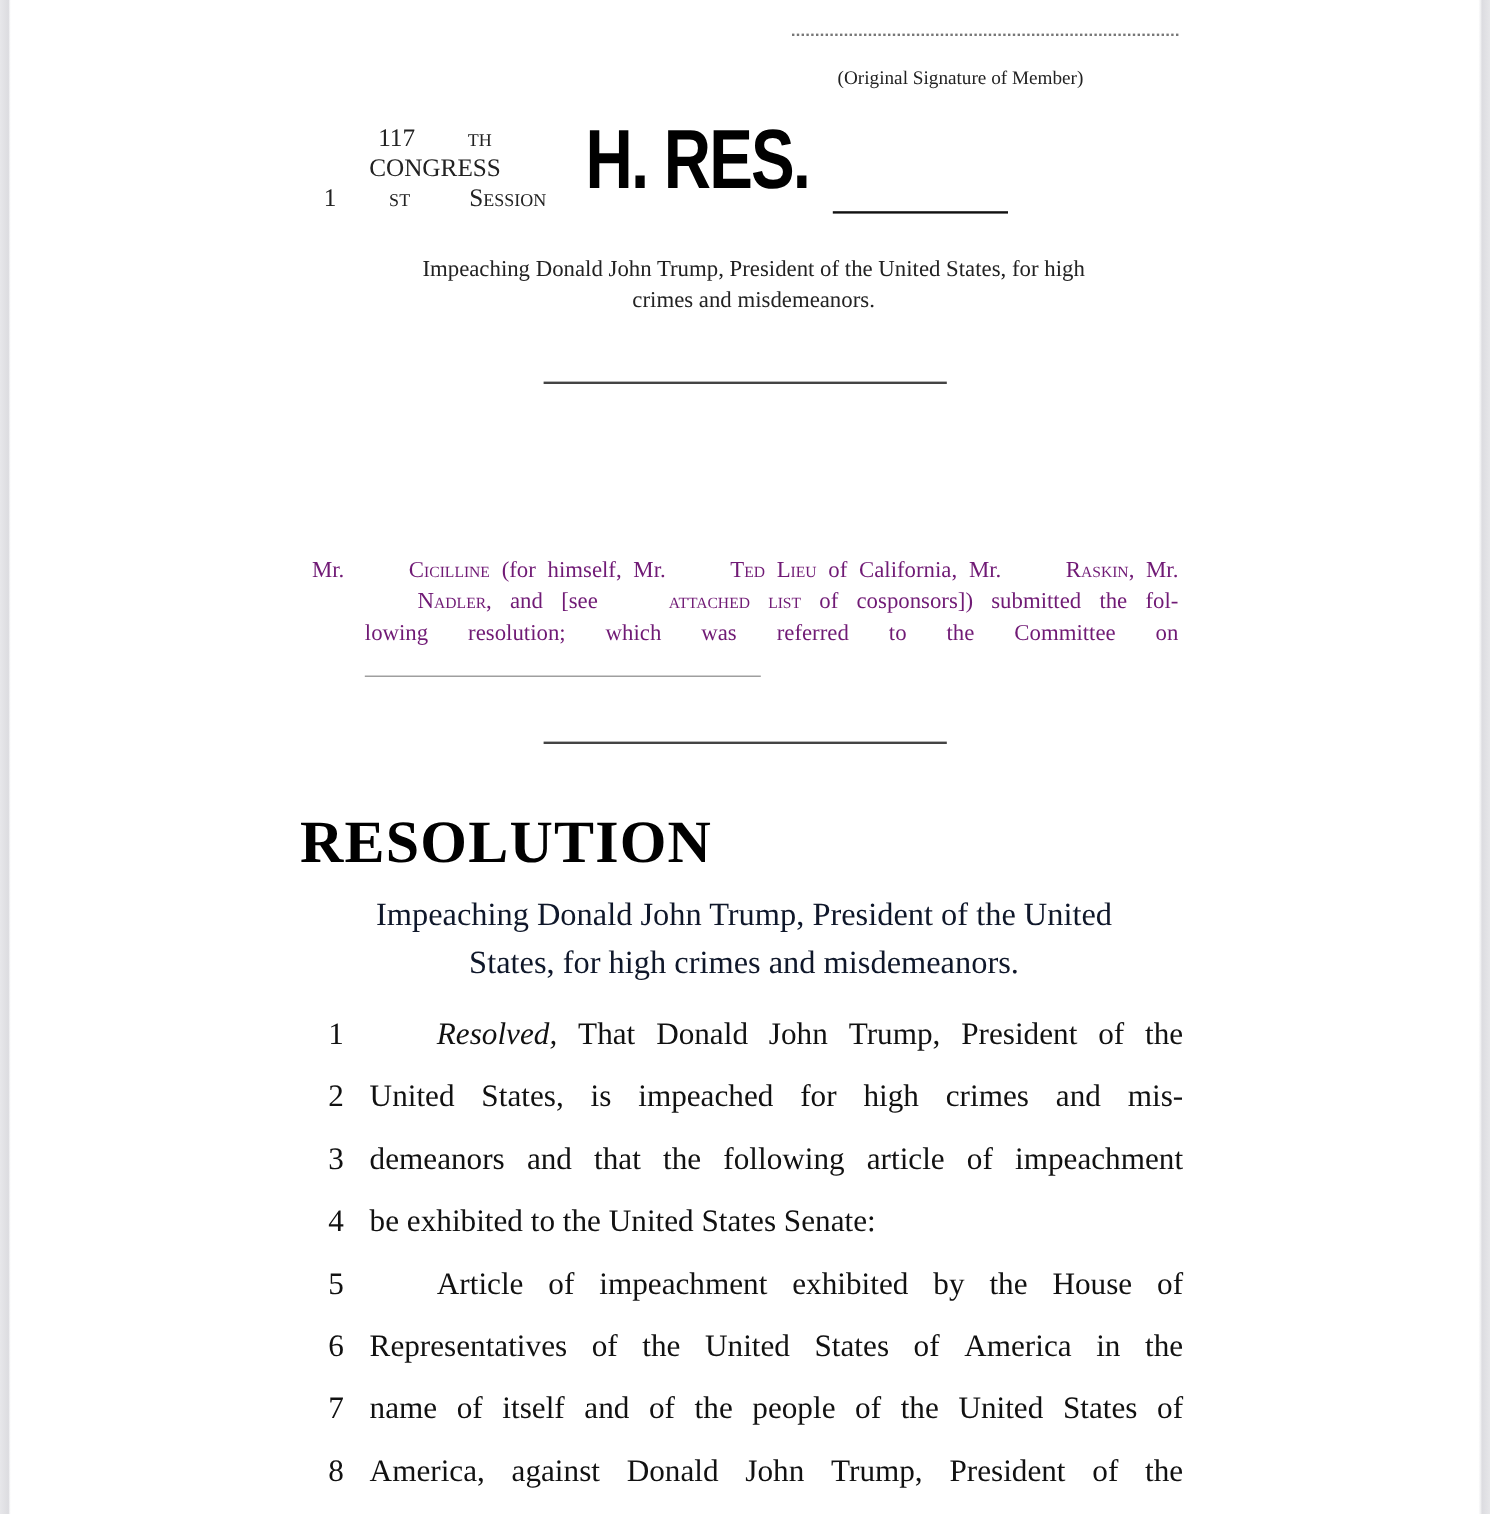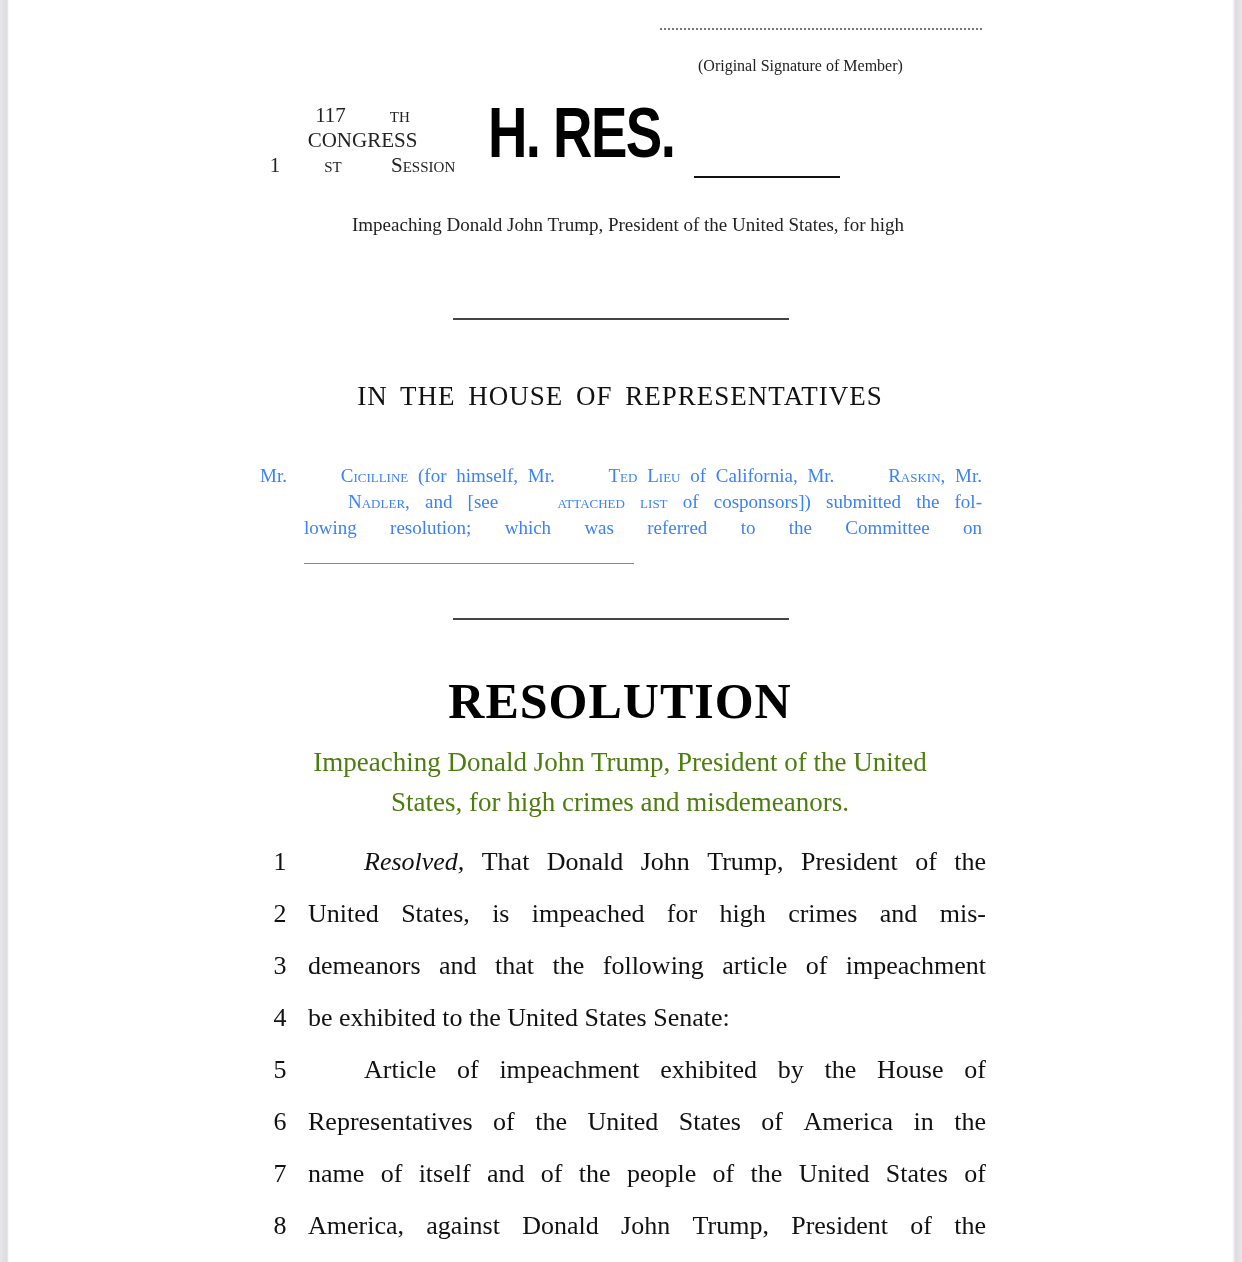--- a/index.html
+++ b/index.html
@@ -51,36 +51,36 @@
     .rule1 { top: 318px; }
     .rule2 { top: 618px; }
 
     .house {
       position: absolute; left: 240px; top: 381px; width: 740px; text-align: center;
       font-size: 27px; letter-spacing: 1px; word-spacing: 5px; color: #111;
     }
 
     .sponsor {
       position: absolute; left: 250px; top: 463px; width: 722px;
-      font-size: 19px; line-height: 26px; color: #3b82f6;
+      font-size: 19px; line-height: 26px; color: #701a75;
       text-align: justify; text-align-last: justify;
     }
     .sponsor .line { display: block; }
     .sponsor .indent { padding-left: 44px; }
     .committee-blank {
       position: absolute; left: 294px; top: 563px; width: 330px; border-top: 1px solid #888;
     }
 
     .res-heading {
-      position: absolute; left: 240px; top: 672px; width: 740px; text-align: center;
+      position: absolute; left: 240px; top: 672px; width: 740px; text-align: left;
       font-size: 50px; font-weight: bold; letter-spacing: 1px; color: #000;
     }
     .res-title {
       position: absolute; left: 240px; top: 742px; width: 740px; text-align: center;
-      font-size: 27px; line-height: 40px; color: #4d7c0f;
+      font-size: 27px; line-height: 40px; color: #0f172a;
     }
 
     .body-lines { position: absolute; left: 256px; top: 838px; width: 720px; }
     .body-line {
       position: relative; height: 52px; line-height: 48px; font-size: 26px; color: #111;
     }
     .line-no {
       position: absolute; left: 0; width: 28px; text-align: center; top: 0;
     }
     .line-text {
@@ -113,25 +113,25 @@
       <span>1</span><span class="sc">st</span>
       <span class="sc">Session</span>
     </div>
   </div>
 
   <div class="hres">H. RES.</div>
   <div class="hres-blank"></div>
 
   <div class="short-title">
     <div>Impeaching Donald John Trump, President of the United States, for high</div>
+    <div>crimes and misdemeanors.</div>
   </div>
 
   <div class="rule rule1"></div>
 
-  <div class="house">IN THE HOUSE OF REPRESENTATIVES</div>
 
   <div class="sponsor" id="sponsor">
       <span class="line"><span>Mr. </span><span class="sc">Cicilline</span><span> (for himself, Mr. </span><span class="sc">Ted Lieu</span><span> of California, Mr. </span><span class="sc">Raskin</span><span>, Mr.</span></span>
       <span class="line indent"><span class="sc">Nadler</span><span>, and [see </span><span class="sc">attached list</span><span> of cosponsors]) submitted the fol-</span></span>
       <span class="line indent"><span>lowing resolution; which was referred to the Committee on</span></span>
     </div>
   <div class="committee-blank"></div>
 
   <div class="rule rule2"></div>
 

